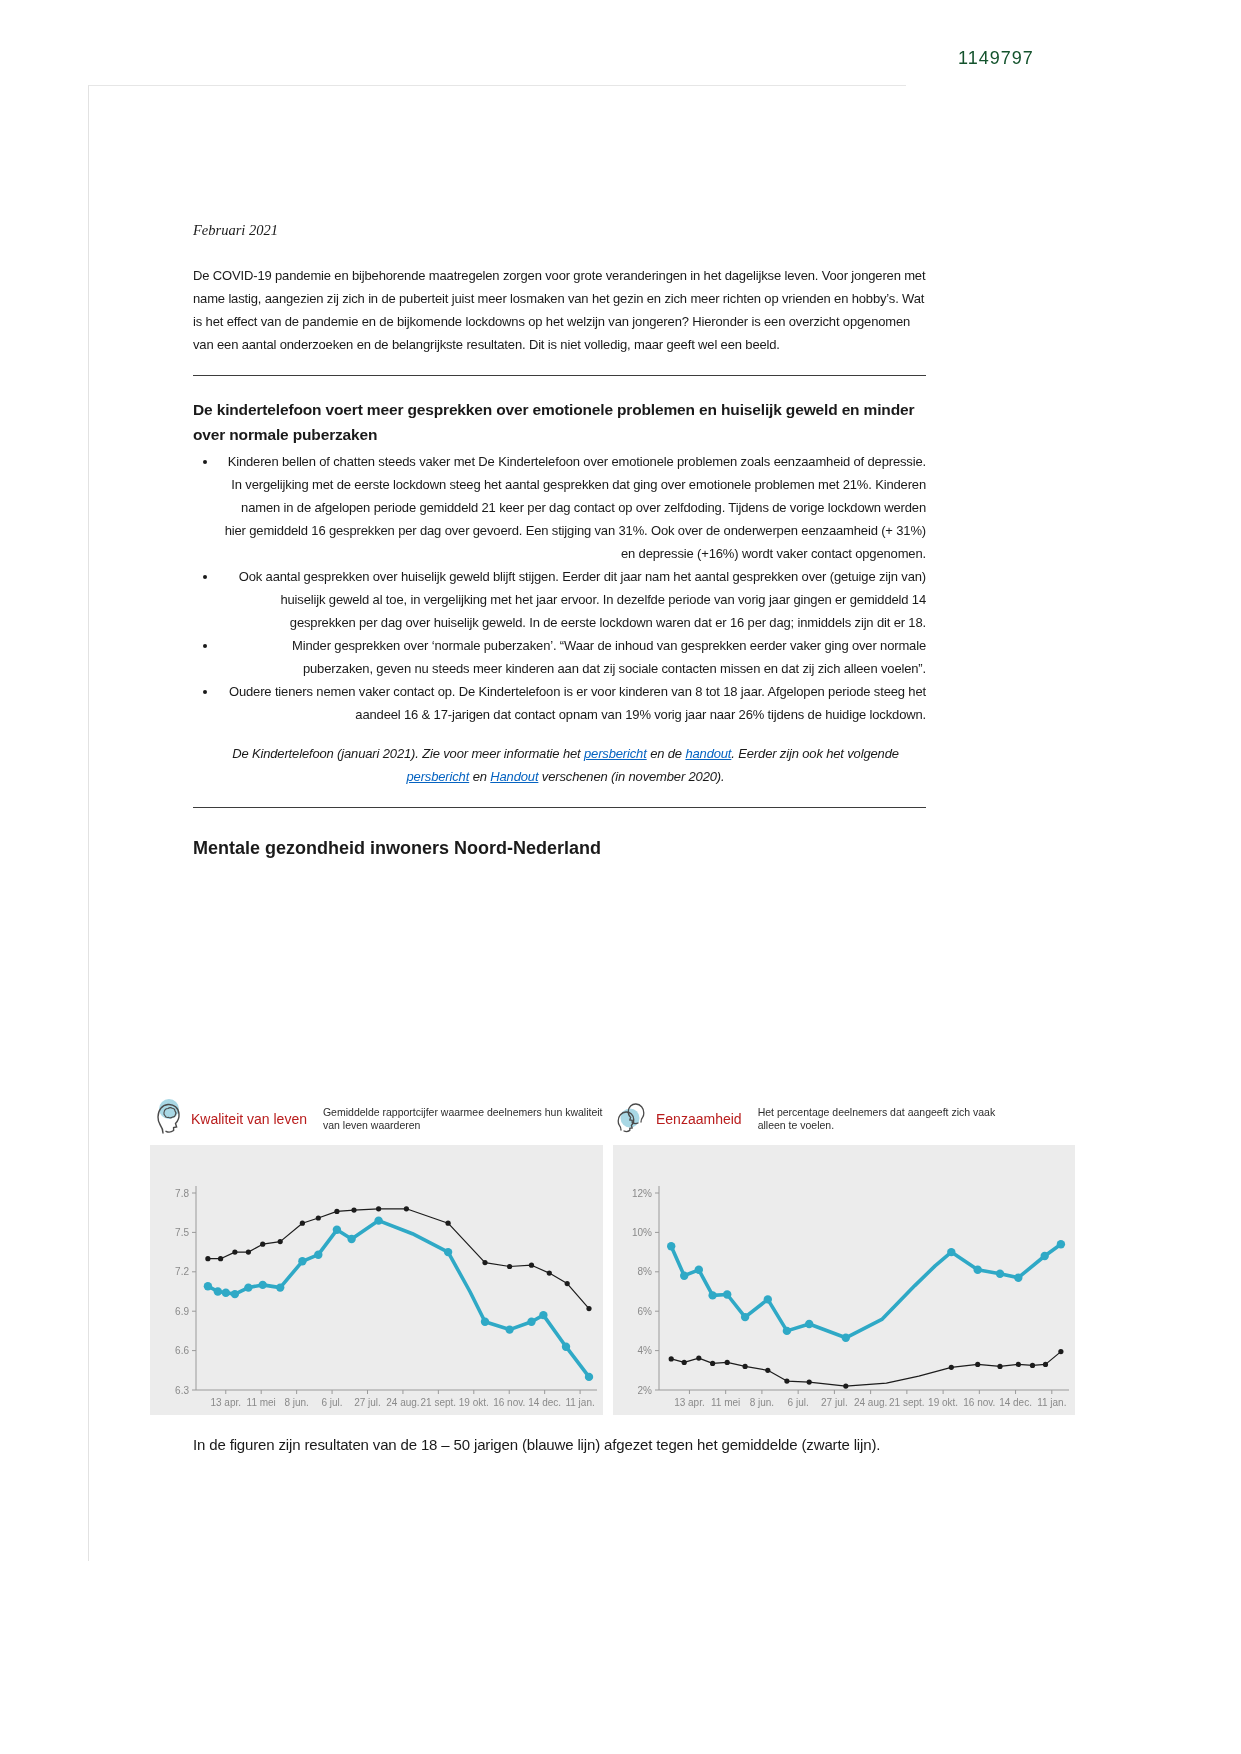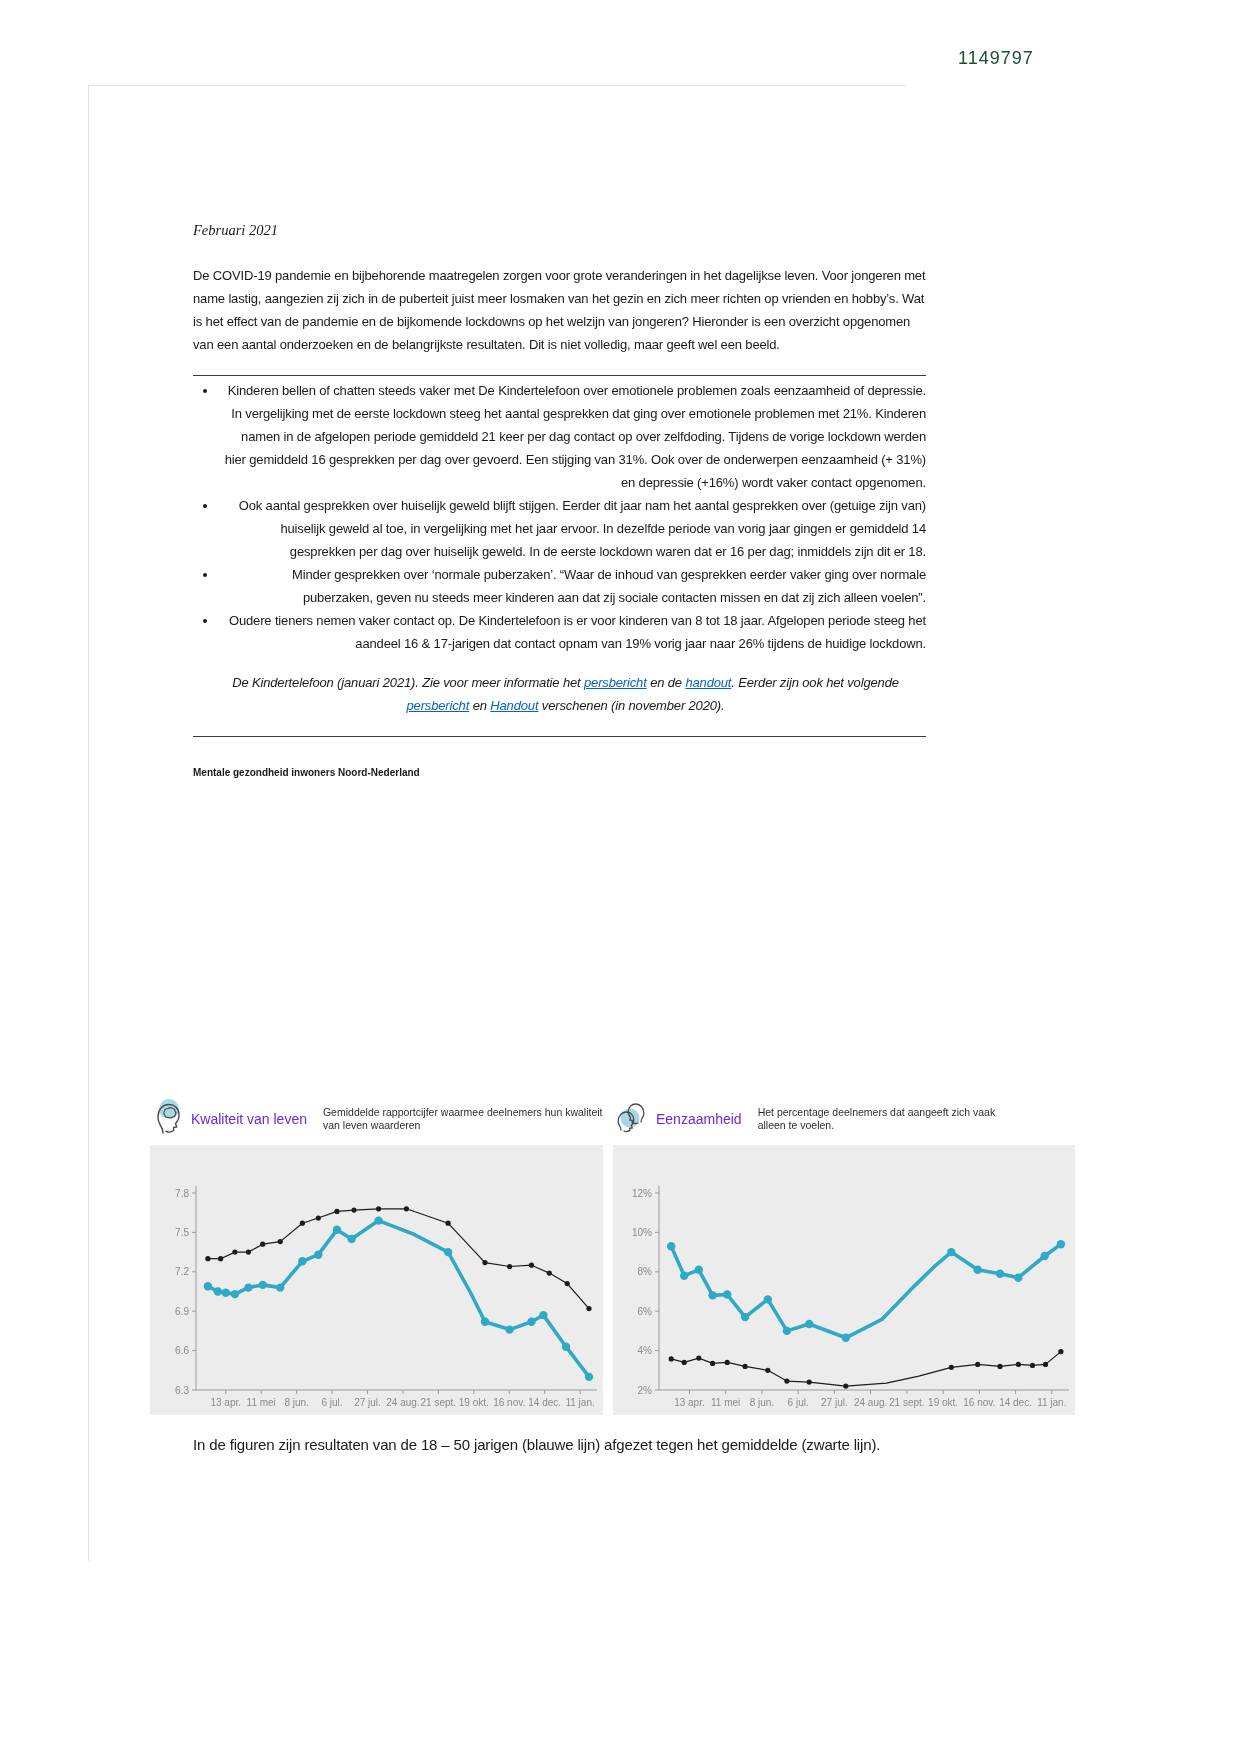--- a/index.html
+++ b/index.html
@@ -18,42 +18,43 @@
   .content p,.content li{font-size:13px;line-height:23px;letter-spacing:-0.15px;}
   h1{font-size:19px;line-height:24px;margin:0;font-weight:bold;letter-spacing:-0.2px;}
   .subtitle{font-size:14.5px;font-style:italic;font-family:Liberation Serif, serif;}
   .intro{margin:25px 0 0 0;}
   hr.divider{border:0;border-top:1.4px solid #3d3d3d;margin:19px 0 0 0;}
   h2.sec{font-size:15.5px;line-height:25px;margin:21px 0 0 0;font-weight:bold;letter-spacing:-0.15px;}
   ul.bullets{margin:3px 0 0 0;padding:0 0 0 25px;list-style:disc;text-align:right;}
   ul.bullets li{margin:0;padding-left:2px;}
   .source-note{margin:16px 0 0 12px;font-style:italic;text-align:center;}
   .doc-link{color:#0563C1;text-decoration:underline;}
-  h2.sec2{font-size:10px;margin:30px 0 16px 0;font-weight:bold;}
+  h2.sec2{font-size:18px;margin:30px 0 16px 0;font-weight:bold;}
   .chart-block{position:absolute;}
   .chart-block.left{left:150px;top:1096px;width:453px;}
   .chart-block.right{left:613px;top:1096px;width:403px;}
   .chart-header{display:flex;align-items:center;height:46px;margin-bottom:3px;}
   .chart-icon{flex:0 0 auto;margin-right:7px;}
-  .chart-title{font-size:14px;font-weight:500;color:#6d28d9;white-space:nowrap;margin-right:16px;}
+  .chart-title{font-size:14px;font-weight:500;color:#b91c1c;white-space:nowrap;margin-right:16px;}
   .chart-desc{font-size:10.5px;line-height:13px;color:#2e2e2e;width:290px;}
   svg.chart{display:block;}
   .caption{position:absolute;left:193px;top:1418px;width:712px;font-size:15px;line-height:24.5px;letter-spacing:-0.15px;}
 </style>
 </head>
 <body>
 
 <div class="page-edge"></div>
 
 <div class="doc-number">1149797</div>
 
 <div class="content">
   <div class="subtitle">Februari 2021</div>
   <p class="intro">De COVID-19 pandemie en bijbehorende maatregelen zorgen voor grote veranderingen in het dagelijkse leven. Voor jongeren met name lastig, aangezien zij zich in de puberteit juist meer losmaken van het gezin en zich meer richten op vrienden en hobby’s. Wat is het effect van de pandemie en de bijkomende lockdowns op het welzijn van jongeren? Hieronder is een overzicht opgenomen van een aantal onderzoeken en de belangrijkste resultaten. Dit is niet volledig, maar geeft wel een beeld.</p>
   <hr class="divider">
+  <h2 class="sec">De kindertelefoon voert meer gesprekken over emotionele problemen en huiselijk geweld en minder over normale puberzaken</h2>
   <ul class="bullets">
     <li>Kinderen bellen of chatten steeds vaker met De Kindertelefoon over emotionele problemen zoals eenzaamheid of depressie. In vergelijking met de eerste lockdown steeg het aantal gesprekken dat ging over emotionele problemen met 21%. Kinderen namen in de afgelopen periode gemiddeld 21 keer per dag contact op over zelfdoding. Tijdens de vorige lockdown werden hier gemiddeld 16 gesprekken per dag over gevoerd. Een stijging van 31%. Ook over de onderwerpen eenzaamheid (+ 31%) en depressie (+16%) wordt vaker contact opgenomen.</li>
     <li>Ook aantal gesprekken over huiselijk geweld blijft stijgen. Eerder dit jaar nam het aantal gesprekken over (getuige zijn van) huiselijk geweld al toe, in vergelijking met het jaar ervoor. In dezelfde periode van vorig jaar gingen er gemiddeld 14 gesprekken per dag over huiselijk geweld. In de eerste lockdown waren dat er 16 per dag; inmiddels zijn dit er 18.</li>
     <li>Minder gesprekken over ‘normale puberzaken’. “Waar de inhoud van gesprekken eerder vaker ging over normale puberzaken, geven nu steeds meer kinderen aan dat zij sociale contacten missen en dat zij zich alleen voelen”.</li>
     <li>Oudere tieners nemen vaker contact op. De Kindertelefoon is er voor kinderen van 8 tot 18 jaar. Afgelopen periode steeg het aandeel 16 &amp; 17-jarigen dat contact opnam van 19% vorig jaar naar 26% tijdens de huidige lockdown.</li>
   </ul>
   <p class="source-note"><span>De Kindertelefoon (januari 2021). Zie voor meer informatie het </span><a href="#" class="doc-link">persbericht</a><span> en de </span><a href="#" class="doc-link">handout</a><span>. Eerder zijn ook het volgende </span><a href="#" class="doc-link">persbericht</a><span> en </span><a href="#" class="doc-link">Handout</a><span> verschenen (in november 2020).</span></p>
   <hr class="divider">
   <h2 class="sec2">Mentale gezondheid inwoners Noord-Nederland</h2>
 </div>

